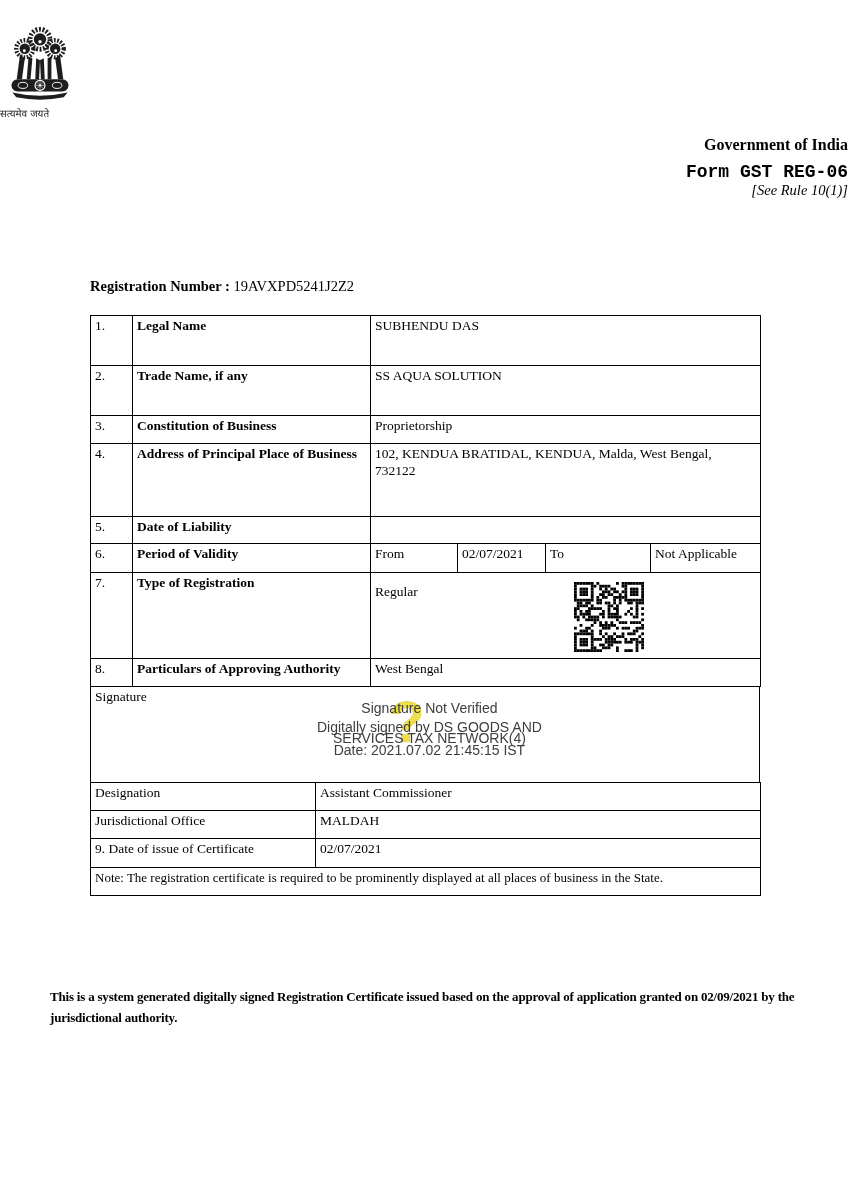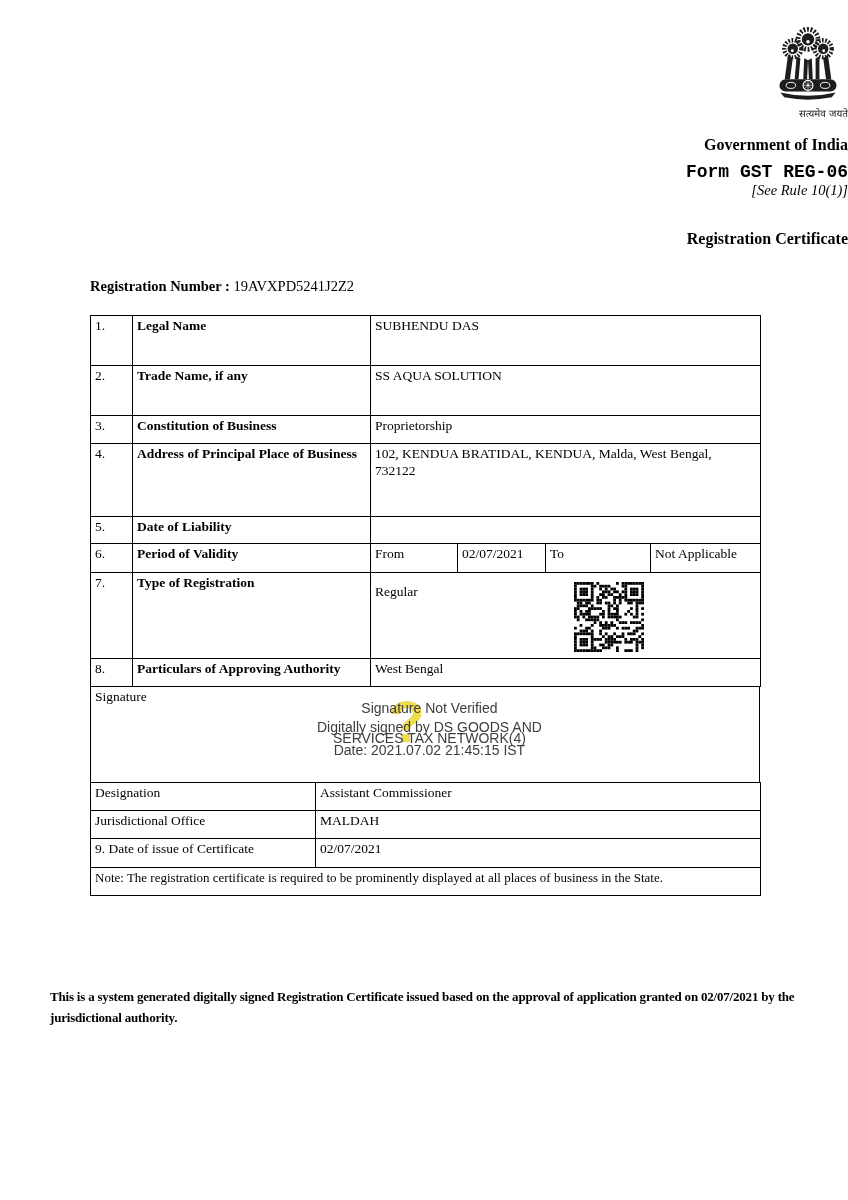--- a/index.html
+++ b/index.html
@@ -1,21 +1,21 @@
 <!DOCTYPE html>
 <html><head>
 <meta charset="utf-8">
 <style>
   html,body{margin:0;padding:0;background:#fff;}
   .page{
     position:relative;width:848px;height:1200px;background:#fff;
     font-family:"Liberation Serif",serif;color:#000;overflow:hidden;
   }
   
-  .emblem-wrap{position:absolute;top:26px;left:0;width:100%;text-align:right;}
+  .emblem-wrap{position:absolute;top:26px;left:0;width:100%;text-align:left;}
   .emblem{width:80px;height:76px;display:inline-block;}
   .emblem-caption{font-family:"DejaVu Sans",sans-serif;font-size:10px;color:#222;margin-top:0;}
   .h-center{position:absolute;left:0;width:100%;text-align:right;}
   .h-gov{top:136px;font-weight:bold;font-size:16px;}
   .h-form{top:162px;font-weight:bold;font-size:18px;font-family:Liberation Mono, monospace;}
   .h-rule{top:182px;font-style:italic;font-size:14.5px;}
   .h-cert{top:230px;font-weight:bold;font-size:16px;}
   
   .regnum{position:absolute;top:278px;left:90px;font-size:14.5px;}
   .regnum .lbl{font-weight:bold;}
@@ -79,21 +79,20 @@
         <ellipse cx="59" cy="62.5" rx="5" ry="3.2" fill="none" stroke="#fff" stroke-width="1"></ellipse>
         <path d="M12 70 Q41 77 70 70 L66 75 Q41 80 16 75 Z"></path>
       </g>
     </svg>
     <div class="emblem-caption">सत्यमेव जयते</div>
   </div>
 
   <div class="h-center h-gov">Government of India</div>
   <div class="h-center h-form">Form GST REG-06</div>
   <div class="h-center h-rule">[See Rule 10(1)]</div>
-  <div class="h-center h-cert">Registration Certificate</div>
 
   <div class="regnum">
     <span class="lbl">Registration Number :</span>
     <span>19AVXPD5241J2Z2</span>
   </div>
 
   <div class="doc">
 
     <table>
       <colgroup>
@@ -504,15 +503,15 @@
         <td>9. Date of issue of Certificate</td>
         <td>02/07/2021</td>
       </tr>
       <tr style="height:28px">
         <td colspan="2" class="note-cell">Note: The registration certificate is required to be prominently displayed at all places of business in the State.</td>
       </tr>
     </tbody>
       </table>
   </div>
 
-  <div class="footer">This is a system generated digitally signed Registration Certificate issued based on the approval of application granted on 02/07/2021 by the jurisdictional authority.</div>
+  <div class="footer">This is a system generated digitally signed Registration Certificate issued based on the approval of application granted on 02/09/2021 by the jurisdictional authority.</div>
 
 </div>
 
 </body></html>

